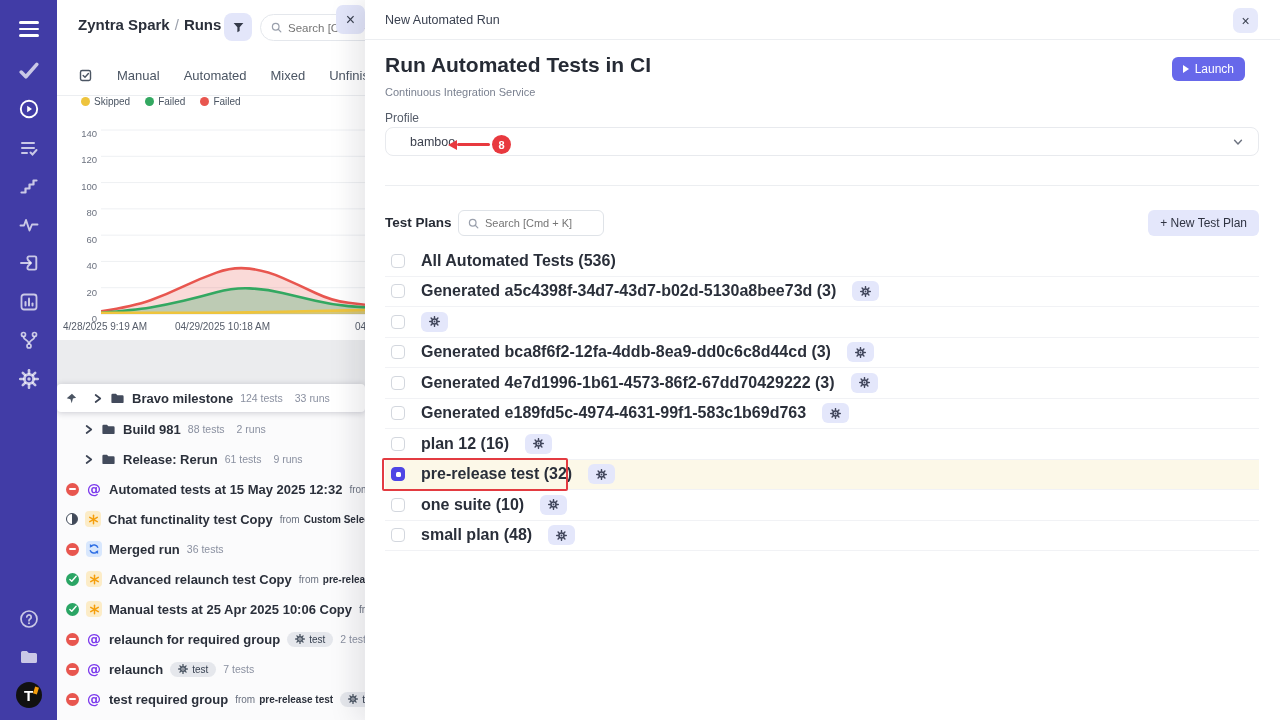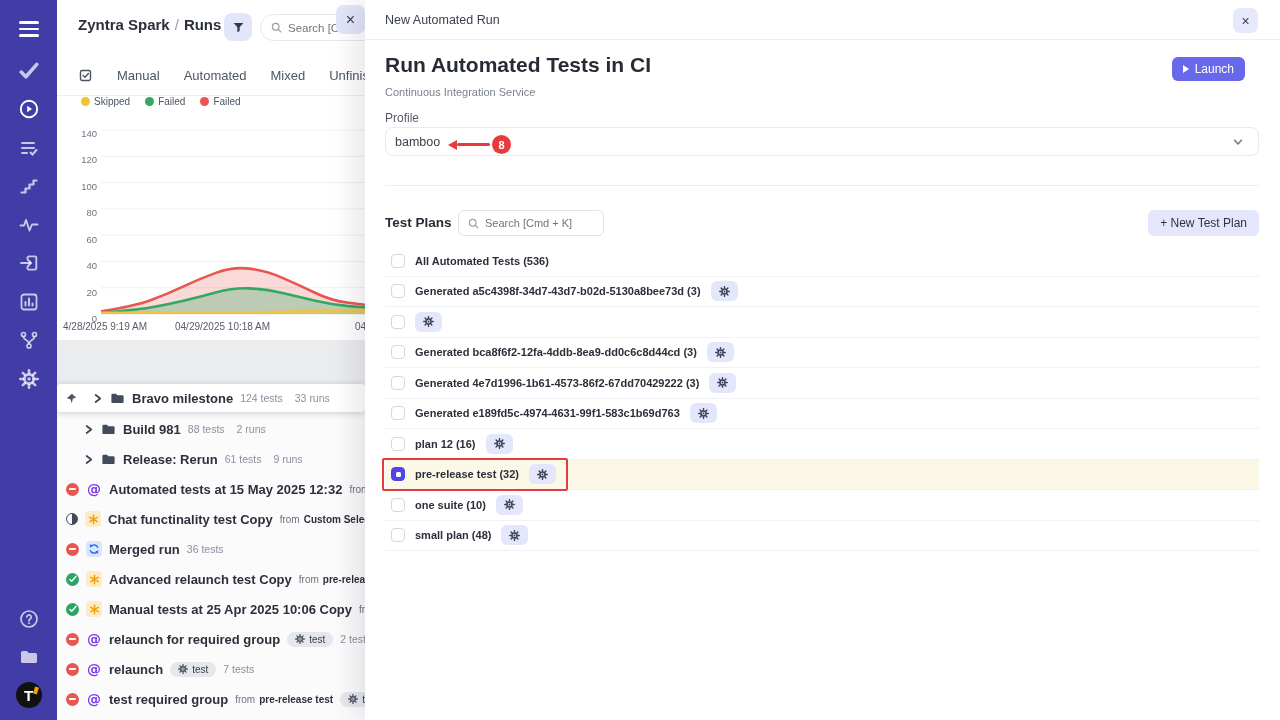--- a/index.html
+++ b/index.html
@@ -64,33 +64,33 @@
   
   #modal{position:absolute;left:365px;top:0;width:915px;height:720px;background:#fff;z-index:40;box-shadow:-10px 0 26px rgba(20,24,40,.10)}
   .m-head{position:absolute;left:0;top:0;width:100%;height:40px;border-bottom:1px solid #eceef1}
   .m-head-title{position:absolute;left:20px;top:13px;font-size:12.5px;color:#3a4150}
   .m-close{position:absolute;right:22px;top:8px;width:25px;height:25px;background:#e6e9fb;border:none;border-radius:7px;font-size:14px;color:#3a4150;cursor:pointer;line-height:1}
   .m-title{position:absolute;left:20px;top:53px;font-size:21px;font-weight:700;color:#262b35}
   .m-sub{position:absolute;left:20px;top:86px;font-size:11px;color:#7a8190}
   .launch{position:absolute;right:35px;top:57px;height:24px;background:#6768ea;border:none;border-radius:6px;color:#fff;font-size:12px;display:flex;align-items:center;gap:6px;padding:0 11px;cursor:pointer}
   .launch .tri{width:0;height:0;border-left:6px solid #fff;border-top:4px solid transparent;border-bottom:4px solid transparent}
   .p-label{position:absolute;left:20px;top:111px;font-size:12px;color:#555c69}
-  .select{position:absolute;left:20px;top:127px;right:21px;height:29px;border:1px solid #e8eaee;border-radius:8px;display:flex;align-items:center;padding:0 9px;font-size:12.5px;color:#3a3f4c;cursor:pointer}
+  .select{position:absolute;left:20px;top:127px;right:21px;height:29px;border:1px solid #e8eaee;border-radius:8px;display:flex;align-items:center;padding:0 24px;font-size:12.5px;color:#3a3f4c;cursor:pointer}
   .select .chevd{position:absolute;right:14px;width:12px;height:12px;color:#6d7380}
   .arrow-ann{position:absolute;left:62px;top:7px;display:flex;align-items:center}
   .ahead{width:0;height:0;border-right:9px solid #e8393f;border-top:5.5px solid transparent;border-bottom:5.5px solid transparent}
   .aline{width:33px;height:3.5px;background:#e8393f;border-radius:2px}
   .abadge{width:19px;height:19px;border-radius:50%;background:#e8393f;color:#fff;font-size:11px;font-weight:700;display:flex;align-items:center;justify-content:center;margin-left:2px}
   .m-div{position:absolute;left:20px;right:21px;top:185px;height:1px;background:#eceef1}
   .tp-title{position:absolute;left:20px;top:215px;font-size:13.5px;font-weight:700;color:#262b35}
   .search-m{position:absolute;left:93px;top:210px;width:146px;height:26px;border:1px solid #dfe3e8;border-radius:6px;display:flex;align-items:center;gap:6px;padding:0 9px;color:#9aa0ac;background:#fff}
   .search-m input{border:none;outline:none;width:110px;font-size:11px;background:transparent;color:#555}
   .newplan{position:absolute;right:21px;top:210px;height:26px;background:#e4e7fb;border:none;border-radius:6px;font-size:12px;color:#2f3342;padding:0 12px;cursor:pointer}
   #plans{position:absolute;left:20px;top:246px;right:21px}
-  .plan-row{position:relative;height:30.5px;display:flex;align-items:center;gap:10px;padding-left:6px;border-bottom:1px solid #f1f2f5;font-size:11px}
+  .plan-row{position:relative;height:30.5px;display:flex;align-items:center;gap:16px;padding-left:6px;border-bottom:1px solid #f1f2f5;font-size:16px}
   .plan-row.highlighted{background:#fcf8e8}
   .cbx{width:14px;height:14px;border:1.4px solid #d3d7de;border-radius:4px;background:#fff;flex:none;display:flex;cursor:pointer}
   .cbx.checked{background:#4f46e5;border-color:#4f46e5}
   .cbx .dot{display:none}
   .cbx.checked .dot{display:block;width:5px;height:5px;background:#fff;border-radius:1.5px;margin:auto}
   .plabel{font-weight:700;color:#2a2f3a}
   .gearbtn{width:27px;height:20px;background:#e4e7fb;border:none;border-radius:6px;display:flex;align-items:center;justify-content:center;color:#3f445a;cursor:pointer}
   .gearbtn .gear{width:11px;height:11px}
   .annbox{position:absolute;left:-3px;top:-2px;width:186px;height:33px;border:2.5px solid #e33b41;border-radius:2px;pointer-events:none}
   .gear{display:block}

